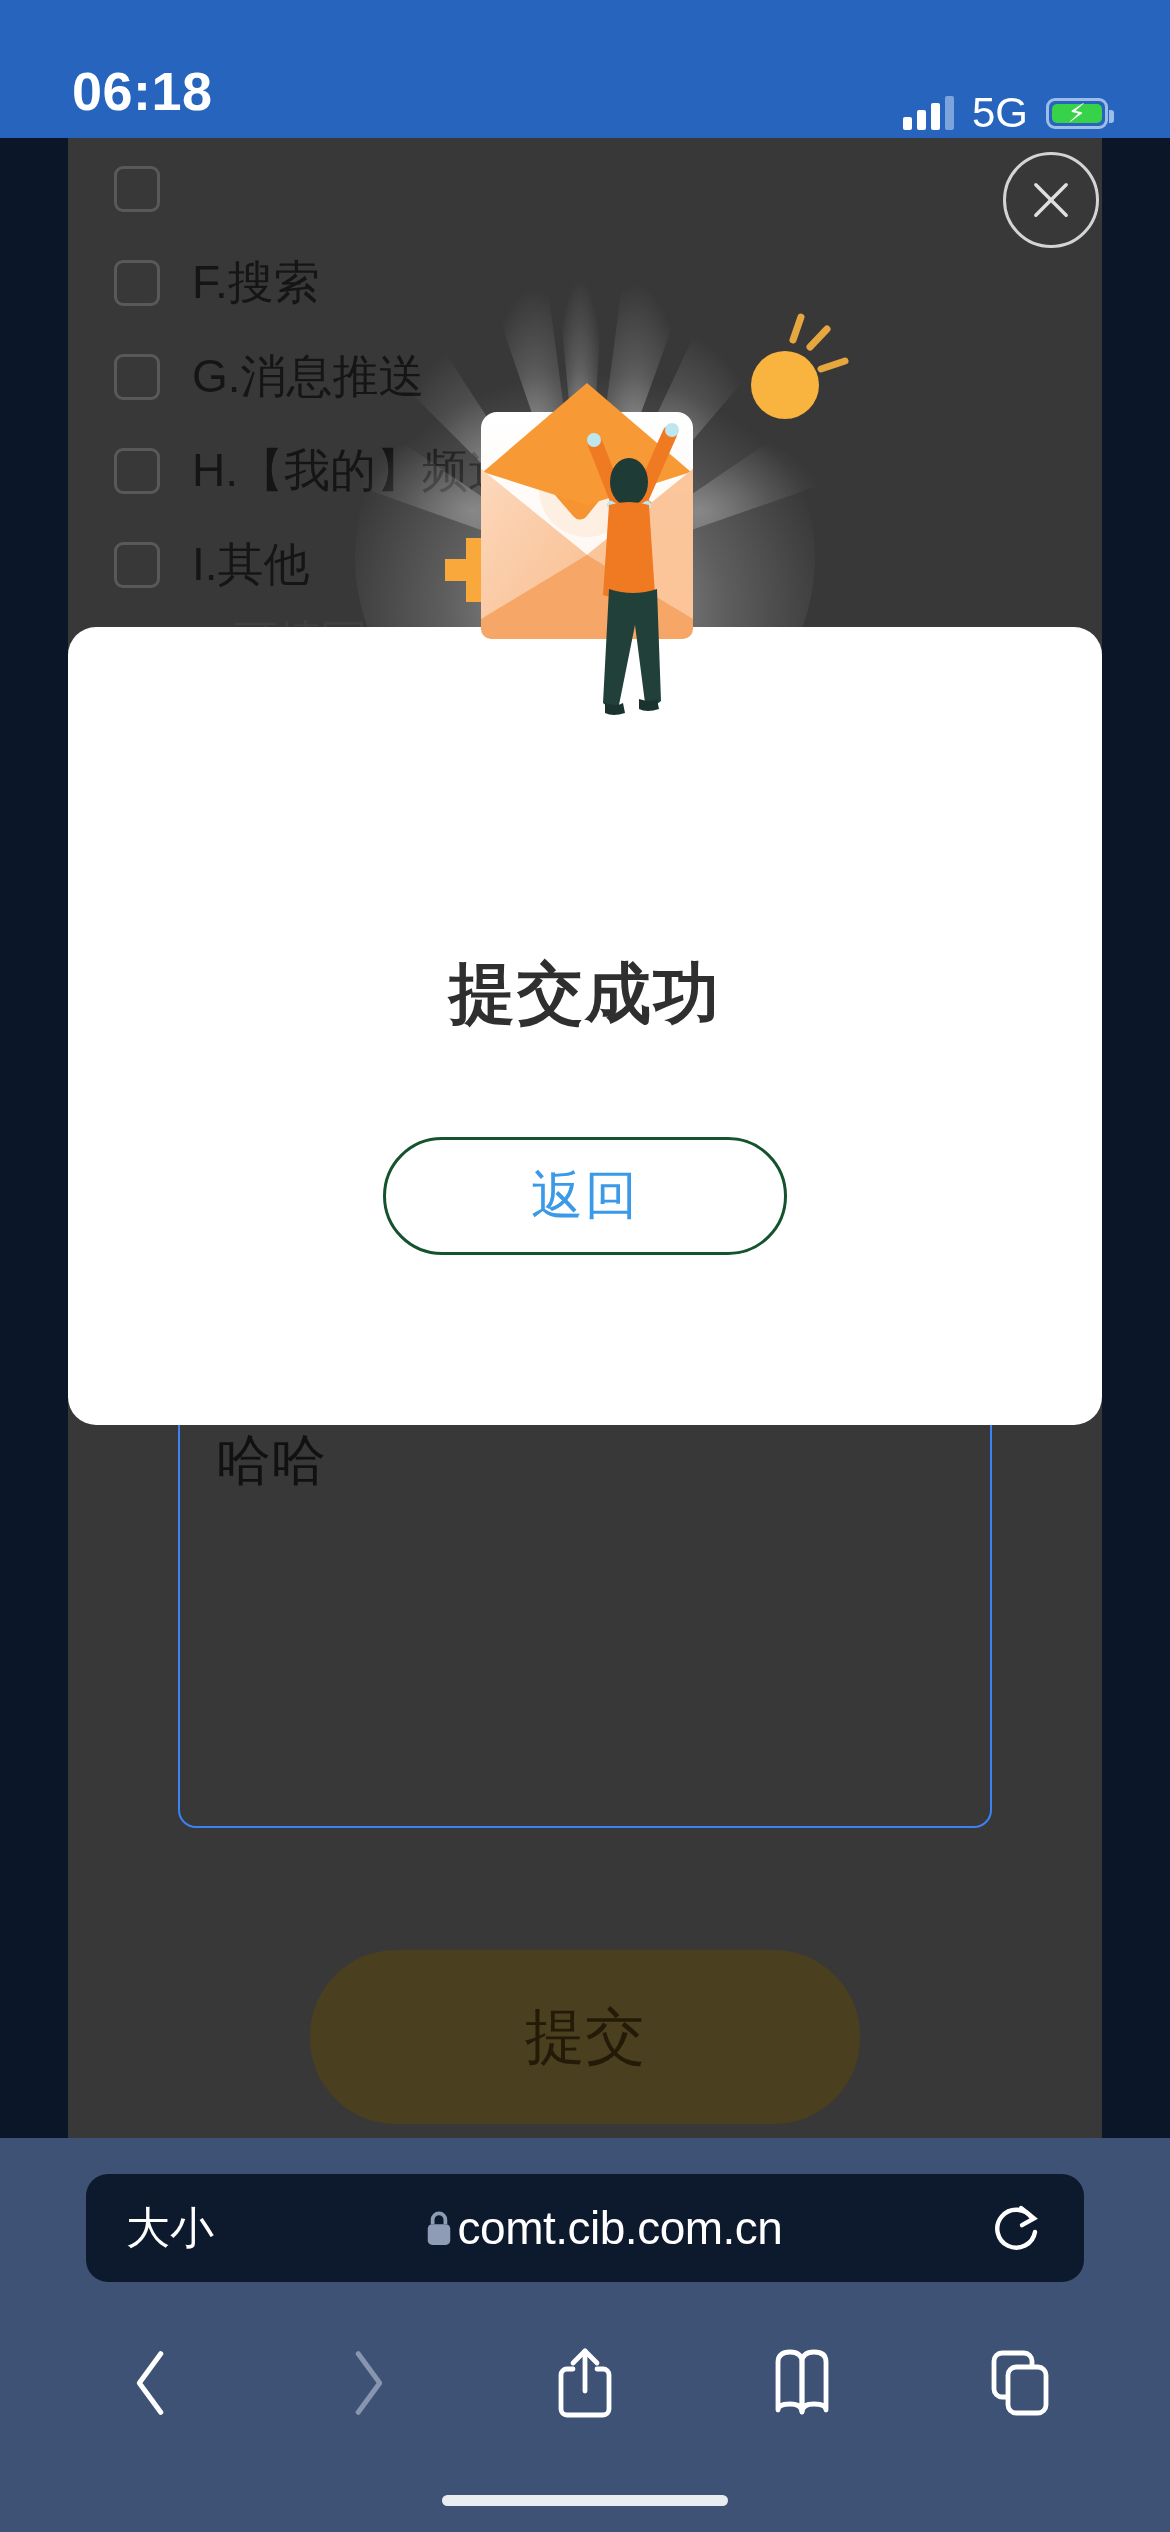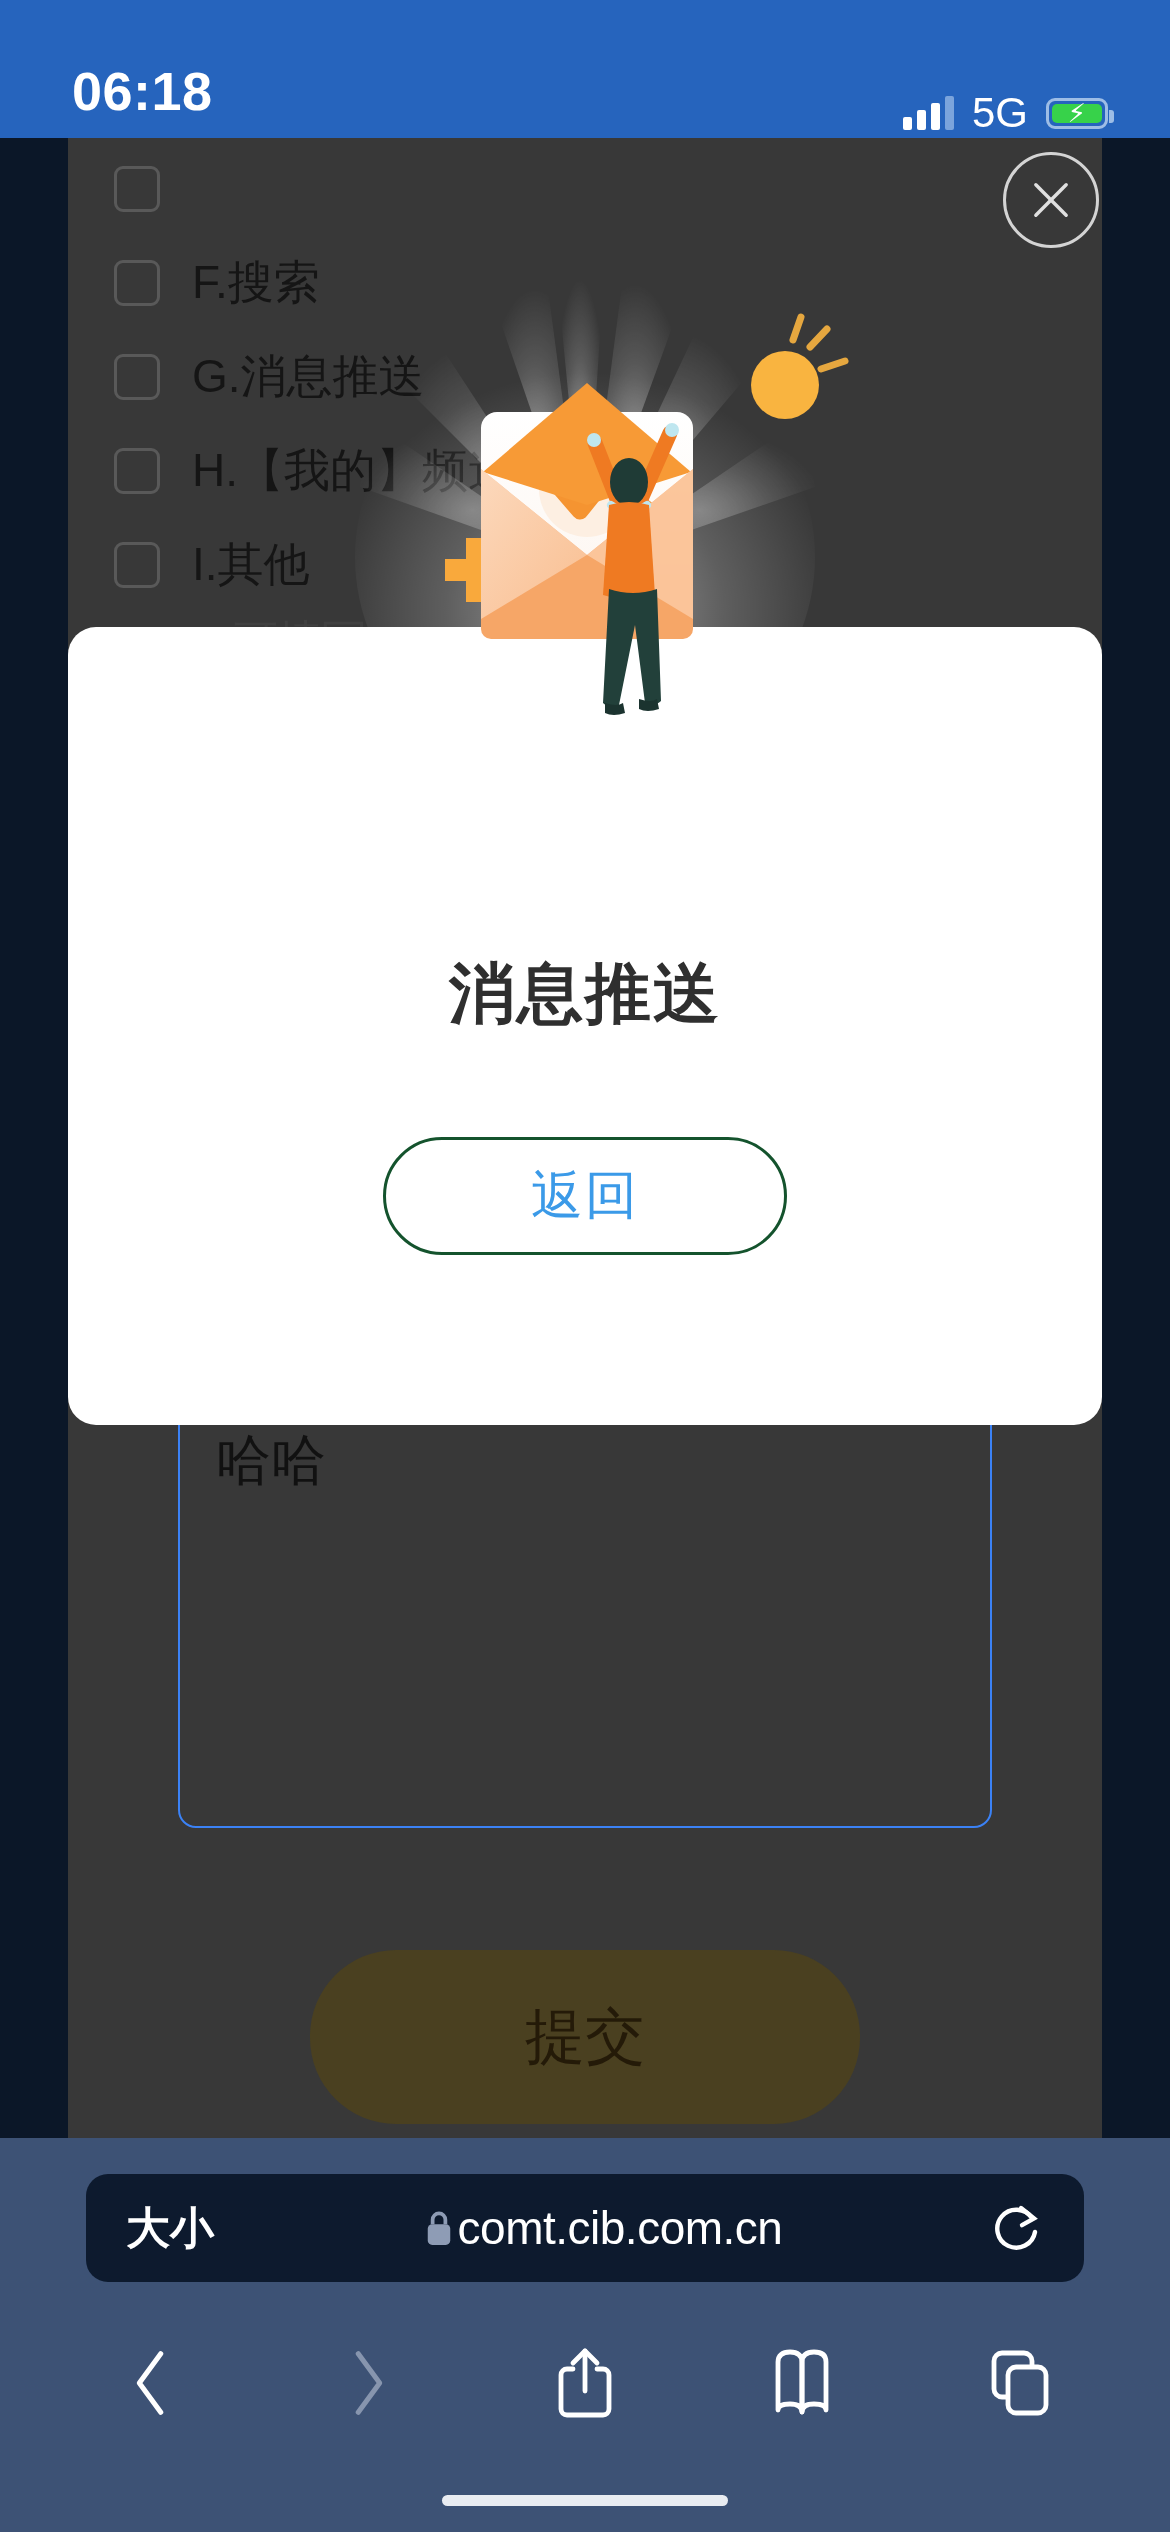--- a/index.html
+++ b/index.html
@@ -100,21 +100,21 @@
   
   .safari {
     position: absolute; left: 0; bottom: 0; width: 1170px; height: 394px;
     background: #3d5275;
   }
   .urlbar {
     position: absolute; left: 86px; top: 36px; width: 998px; height: 108px;
     background: #0d1a2e; border-radius: 22px;
     display: flex; align-items: center; padding: 0 40px;
   }
-  .url-size { color: #fff; font-size: 44px; font-weight: 700; white-space: nowrap; }
+  .url-size { color: #fff; font-size: 44px; font-weight: 400; white-space: nowrap; }
   .url-mid { flex: 1; display: flex; align-items: center; justify-content: center; gap: 4px; }
   .lock-icon svg { width: 30px; height: 38px; display: block; }
   .url-text { color: #fff; font-size: 46px; letter-spacing: -0.5px; }
   .reload-icon svg { width: 52px; height: 56px; display: block; }
 
   .toolbar {
     position: absolute; left: 0; top: 170px; width: 1170px; height: 150px;
     display: flex; align-items: center; justify-content: space-around;
     padding: 0 42px;
   }
@@ -267,21 +267,21 @@
           <path d="M304 268 q20 -6 40 0 l6 90 q-26 8 -52 0 z" fill="#ef7a22"></path>
 
           <path d="M304 352 q24 8 48 0 l4 112 q-6 6 -16 2 l-10 -78 l-16 80 q-10 4 -16 -2 z" fill="#22403a"></path>
 
           <path d="M334 462 q12 4 18 0 l2 10 q-12 4 -20 0 z" fill="#1b332f"></path>
           <path d="M300 466 q12 4 18 0 l2 10 q-12 4 -20 0 z" fill="#1b332f"></path>
         </g>
       </svg>
     </div>
 
-    <div class="modal-title">消息推送</div>
+    <div class="modal-title">提交成功</div>
     <div class="back-btn">返回</div>
   </div>
 
   <div class="safari">
     <div class="urlbar">
       <span class="url-size">大小</span>
       <span class="url-mid">
         <span class="lock-icon">
           <svg viewBox="0 0 16 20" fill="#8e9cb5">
             <rect x="2" y="8" width="12" height="11" rx="2.4"></rect>

